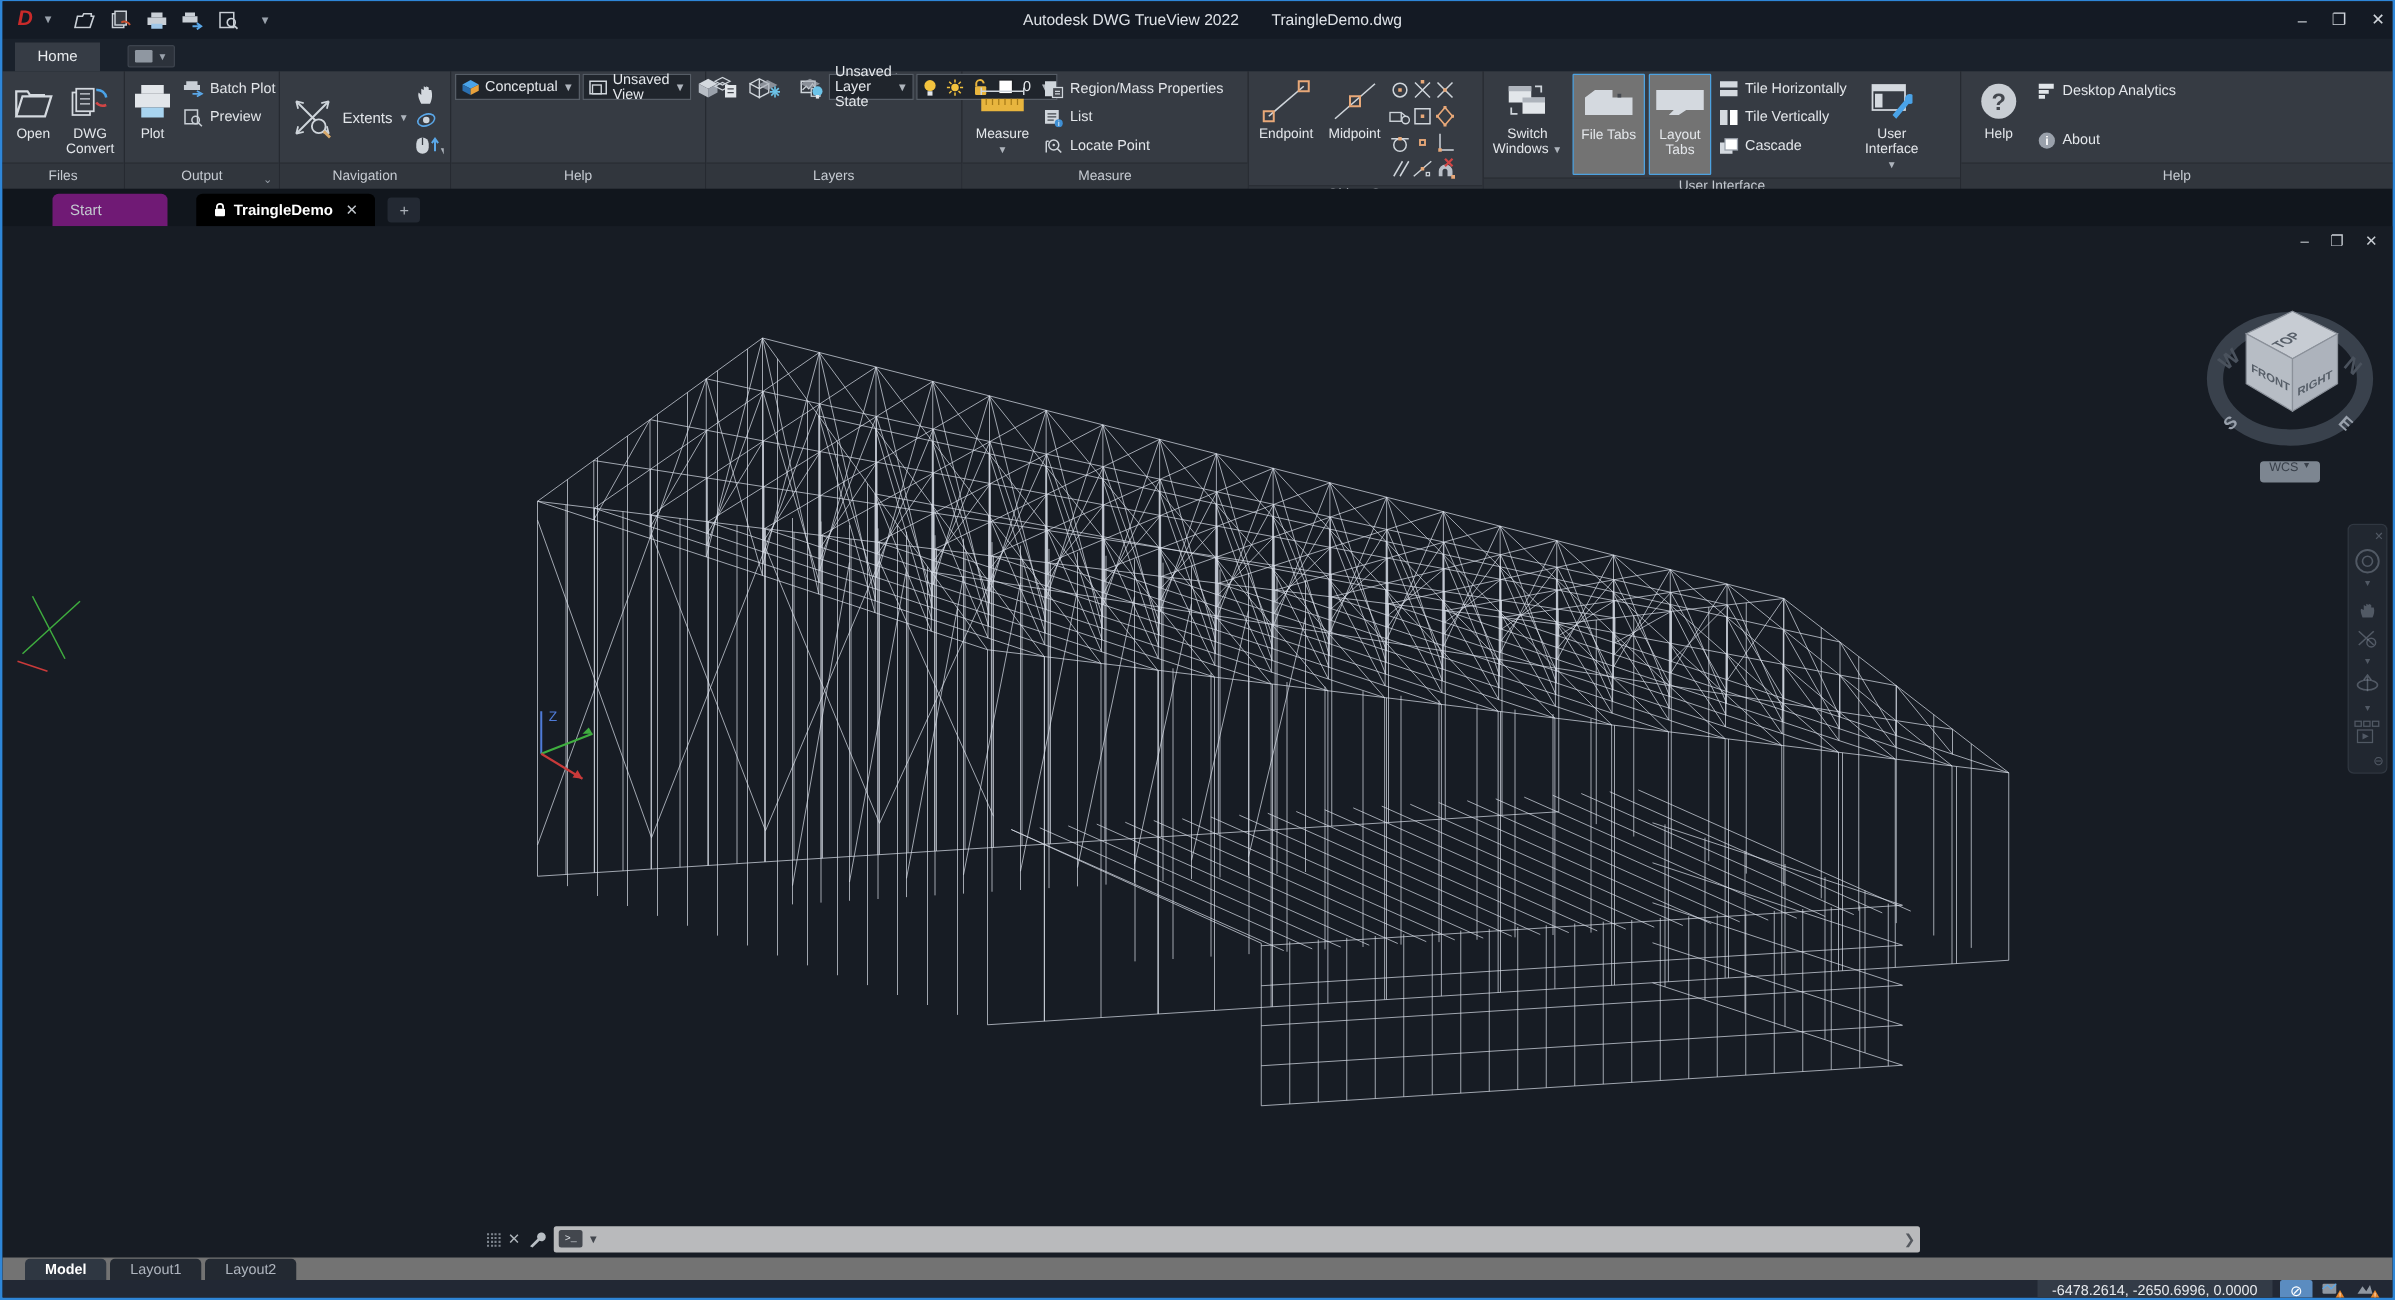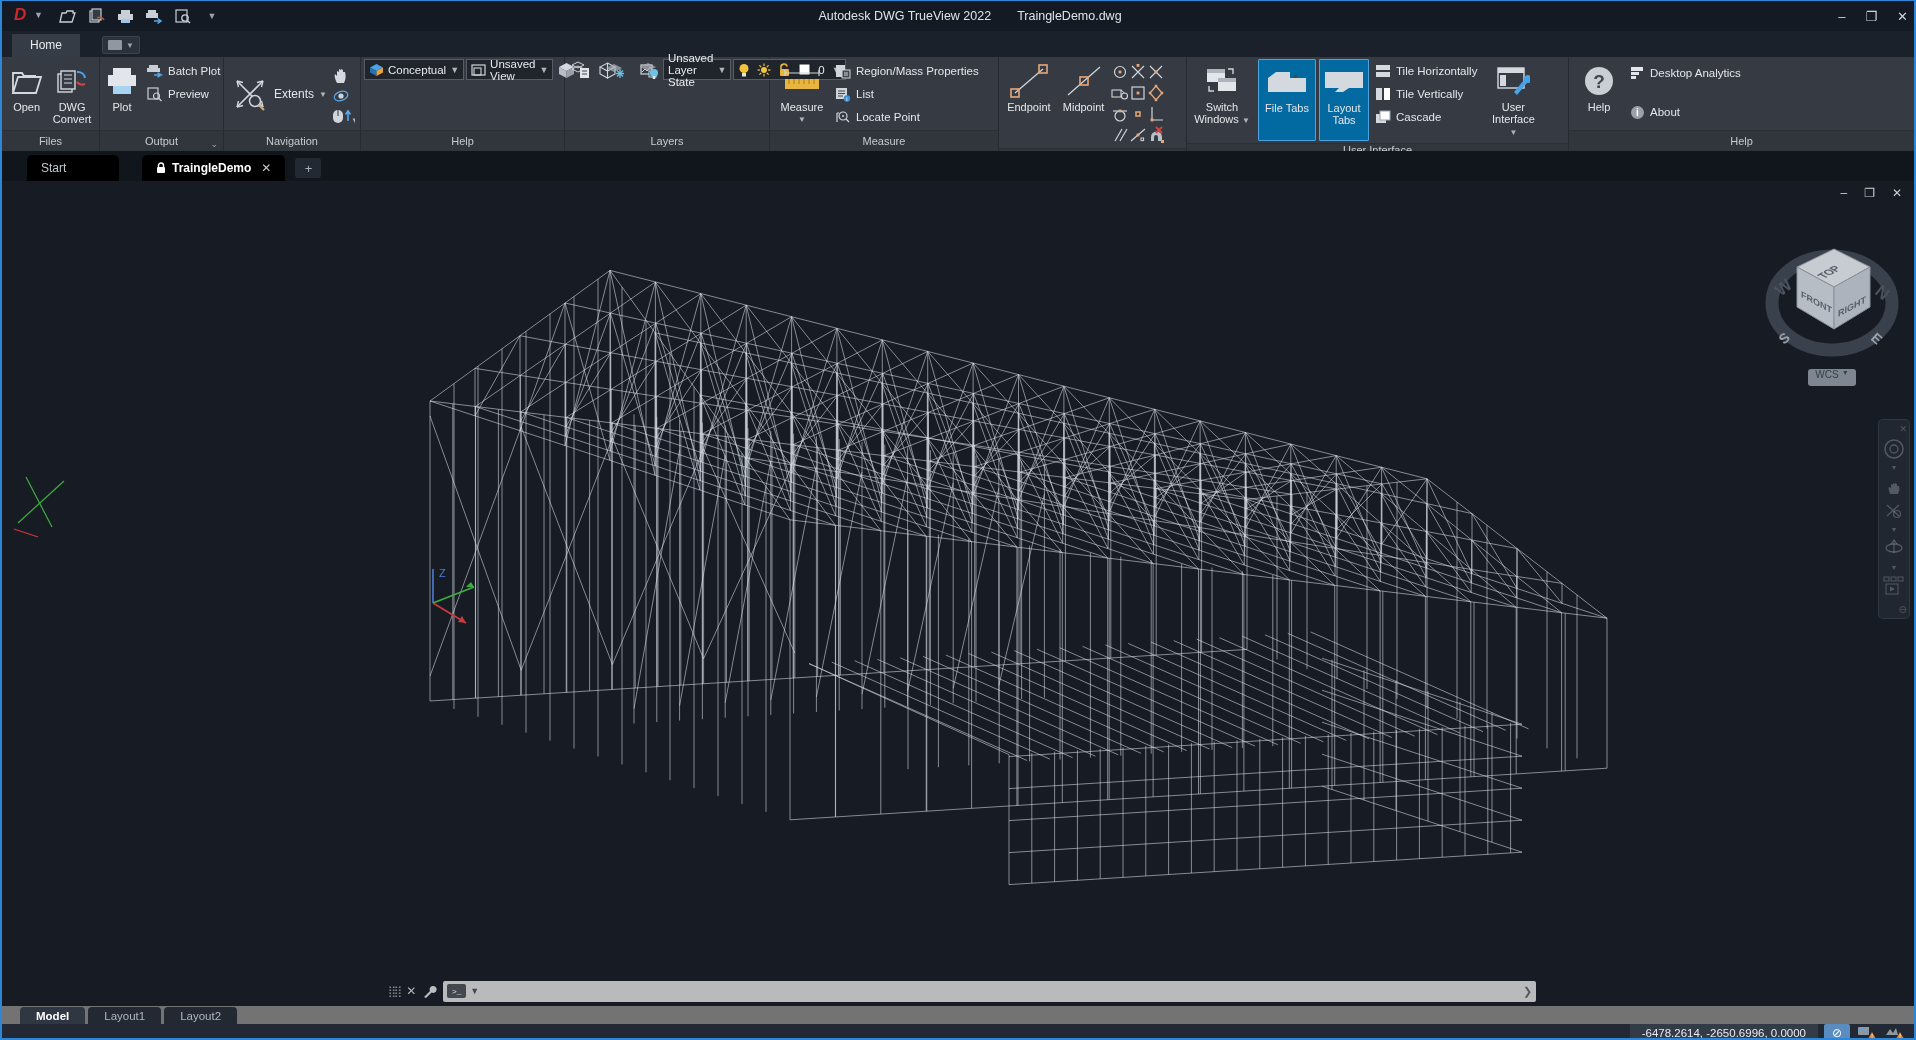--- a/index.html
+++ b/index.html
@@ -22,32 +22,32 @@
   .rtab-mini{height:18px;margin:0 0 3px 22px;background:#2c323b;border:1px solid #3c434d;border-radius:2px;display:flex;align-items:center;gap:4px;padding:0 5px;color:#9aa2ac;font-size:8px;}
   .rtab-mini .pic{width:14px;height:10px;background:#8f97a1;border-radius:1px;}
   
   .ribbon{position:absolute;left:0;top:56px;width:100%;height:94px;background:#363b43;display:flex;}
   .panel{position:relative;height:94px;border-right:1px solid #262a31;display:flex;flex-direction:column;}
   .pbody{flex:1;position:relative;display:flex;padding:2px 3px;}
   .plabel{height:21px;background:#31363d;border-top:1px solid #2a2e35;color:#c6cbd2;font-size:11px;display:flex;align-items:center;justify-content:center;position:relative;}
   .plabel .launcher{position:absolute;right:5px;bottom:2px;color:#9aa2ac;font-size:9px;}
   .bigbtn{display:flex;flex-direction:column;align-items:center;color:#e4e7eb;font-size:11px;line-height:12px;text-align:center;padding:2px 2px;}
   .bigbtn .ictop{flex:0 0 40px;display:flex;align-items:center;justify-content:center;}
-  .bigbtn.sel{border:1px solid #4da2e0;background:#0369a1;border-radius:1px;}
+  .bigbtn.sel{border:1px solid #4da2e0;background:#737373;border-radius:1px;}
   .dar{color:#aeb4bc;font-size:8px;margin-top:1px;}
   .minicol{display:flex;flex-direction:column;justify-content:flex-start;gap:3px;padding-top:2px;}
   .minibtn{display:flex;align-items:center;gap:5px;color:#e3e6ea;font-size:11.5px;height:20px;white-space:nowrap;}
   .dd{display:flex;align-items:center;background:#20252c;border:1px solid #565d66;height:21px;font-size:11.5px;color:#e6e9ed;padding:0 4px;gap:4px;}
   .dd .darr{margin-left:auto;color:#aeb4bc;font-size:9px;}
   .vcol{display:flex;flex-direction:row;gap:2px;width:100%;}
   .icrow{display:flex;align-items:center;gap:24px;height:22px;padding-left:3px;color:#e3e6ea;font-size:11.5px;}
   
   .filetabs{position:absolute;left:0;top:150px;width:100%;height:30px;background:#11161d;display:flex;align-items:flex-end;}
   .ftab{height:26px;display:flex;align-items:center;gap:6px;padding:0 14px;font-size:12px;border-radius:5px 5px 0 0;}
-  .ftab.inactive{background:#000000;color:#c3c8cf;margin-left:25px;width:92px;}
+  .ftab.inactive{background:#701a75;color:#c3c8cf;margin-left:40px;width:92px;}
   .ftab.active{background:#000000;color:#fff;font-weight:bold;margin-left:23px;}
   .ftab .closex{color:#c3c8ce;font-weight:normal;font-size:12px;margin-left:4px;}
   .ftab-plus{height:20px;width:26px;margin:0 0 3px 10px;background:#232933;border-radius:3px;color:#aab0b8;display:flex;align-items:center;justify-content:center;font-size:13px;}
   
   .canvas{position:absolute;left:0;top:180px;width:1916px;height:825px;background:#171c24;}
   .wfline{fill:none;stroke:#dde3ec;stroke-width:0.7;opacity:0.8;}
   .wincontrols{position:absolute;right:16px;top:5px;display:flex;gap:17px;color:#c9ced4;font-size:12px;}
   .wcs-pill{position:absolute;left:1806px;top:188px;width:48px;height:17px;background:rgba(143,153,164,.85);border-radius:3px;color:#39404a;font-size:10px;display:flex;align-items:flex-start;justify-content:center;gap:3px;}
   .navbar{position:absolute;left:1876px;top:238px;width:32px;height:200px;background:rgba(130,142,158,.10);border:1px solid rgba(130,142,158,.16);border-radius:5px;display:flex;flex-direction:column;align-items:center;padding-top:4px;gap:6px;color:rgba(160,170,186,.38);font-size:12px;}
   .navbar .nb{height:18px;display:flex;align-items:center;justify-content:center;}

